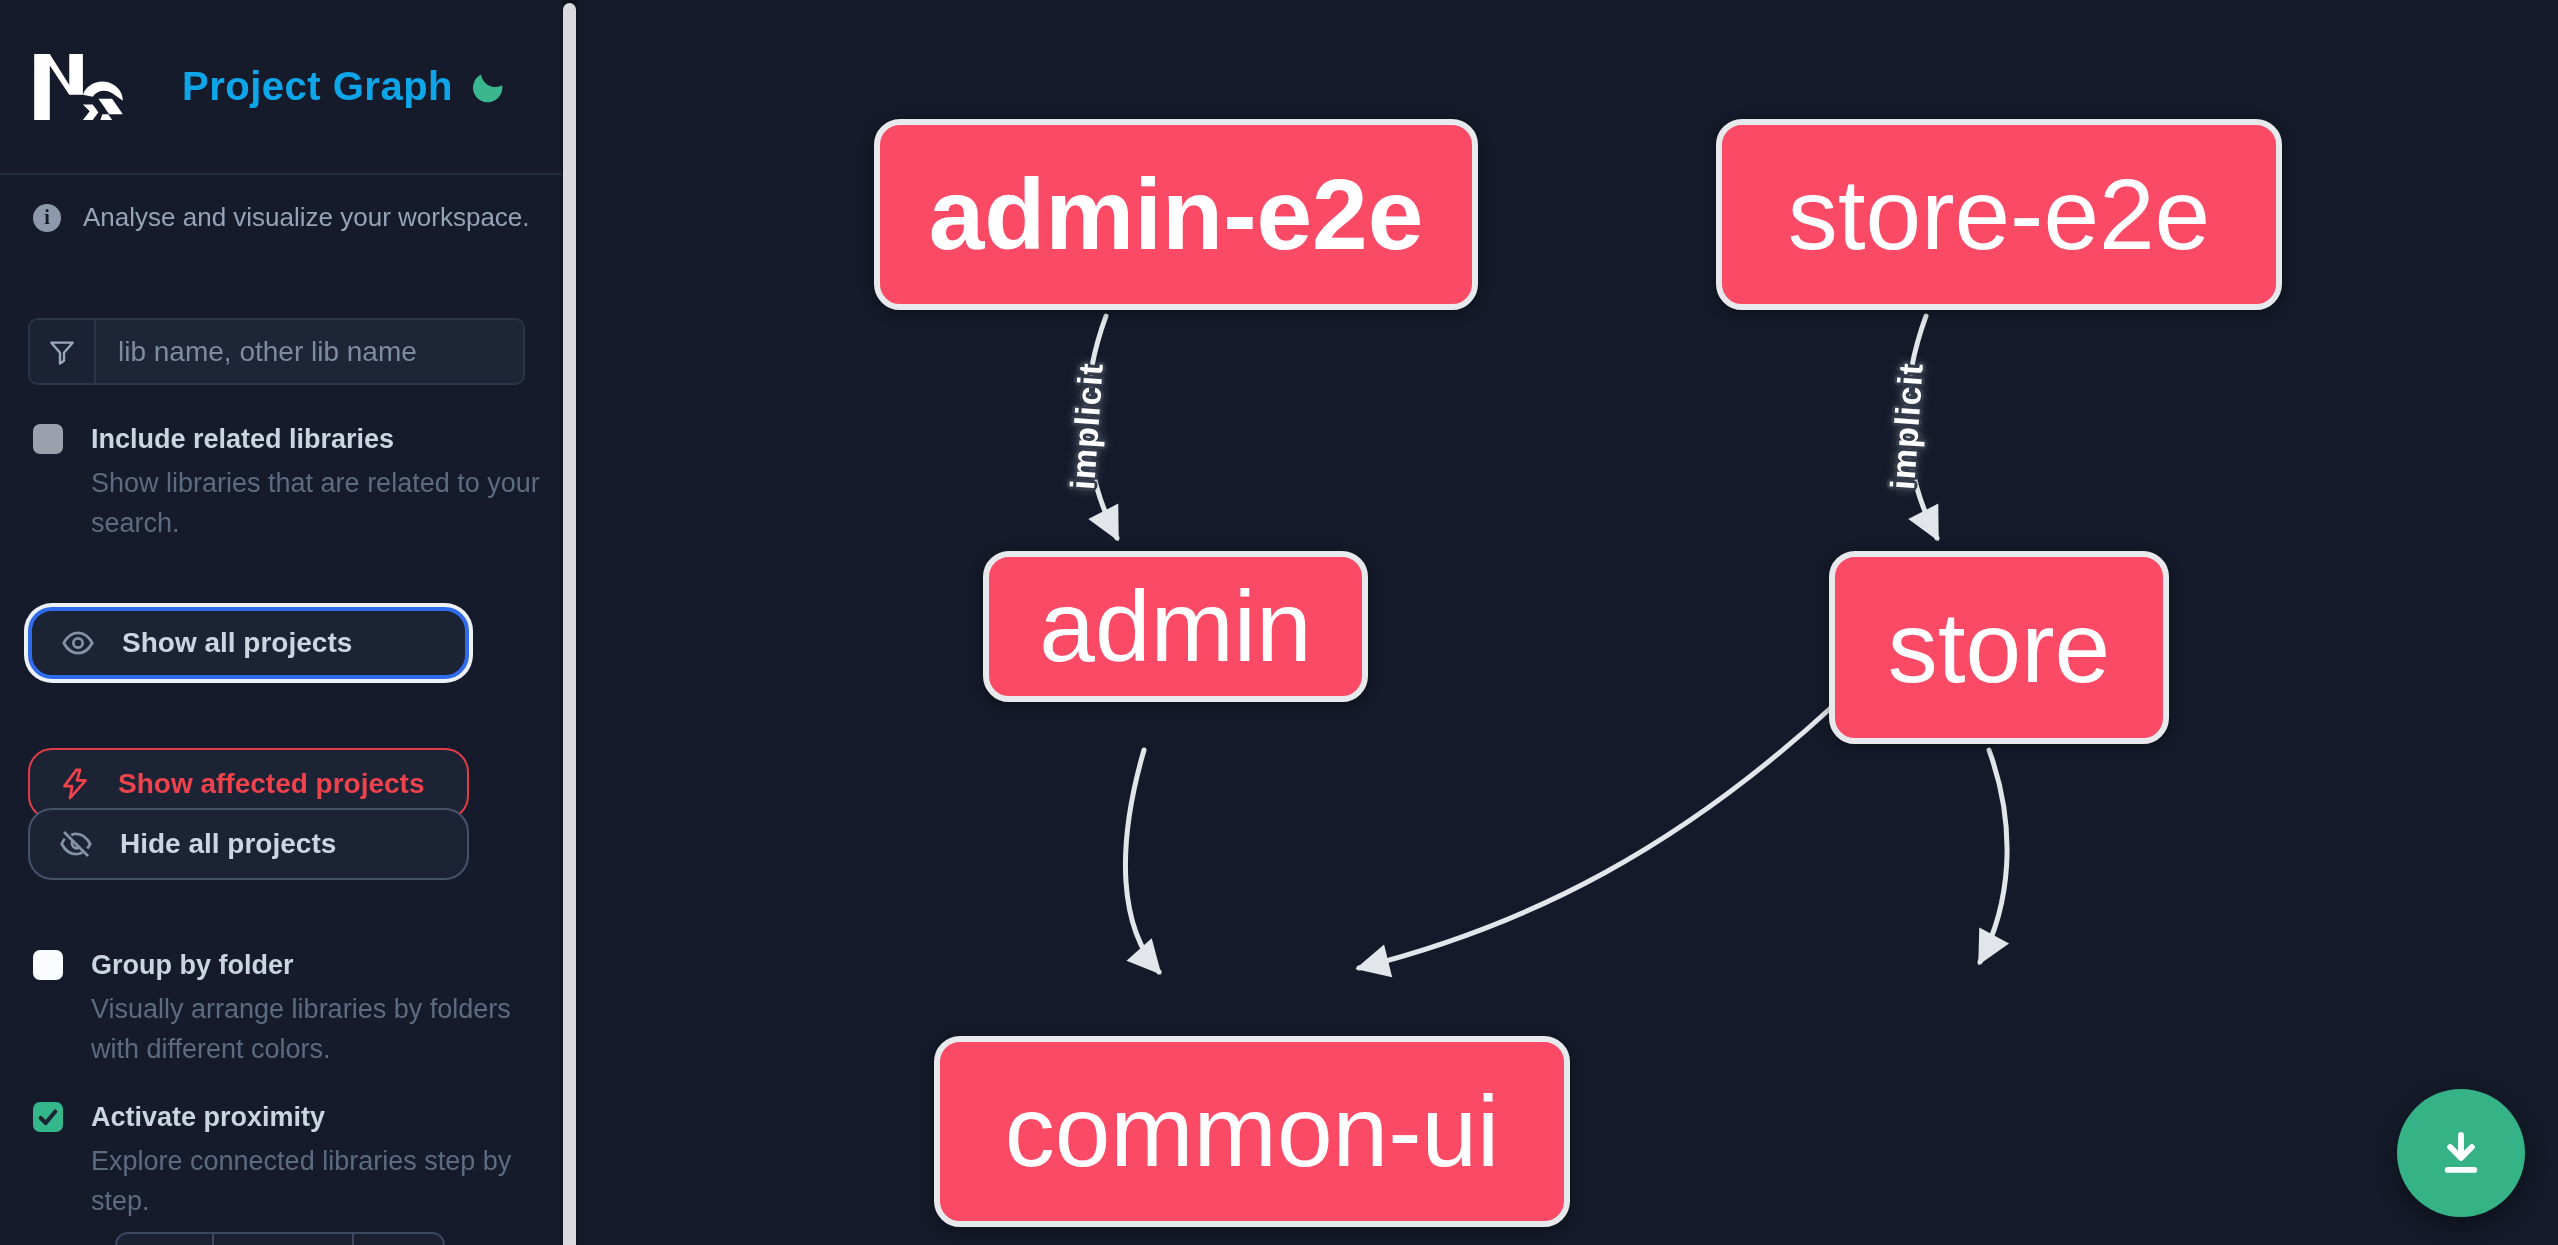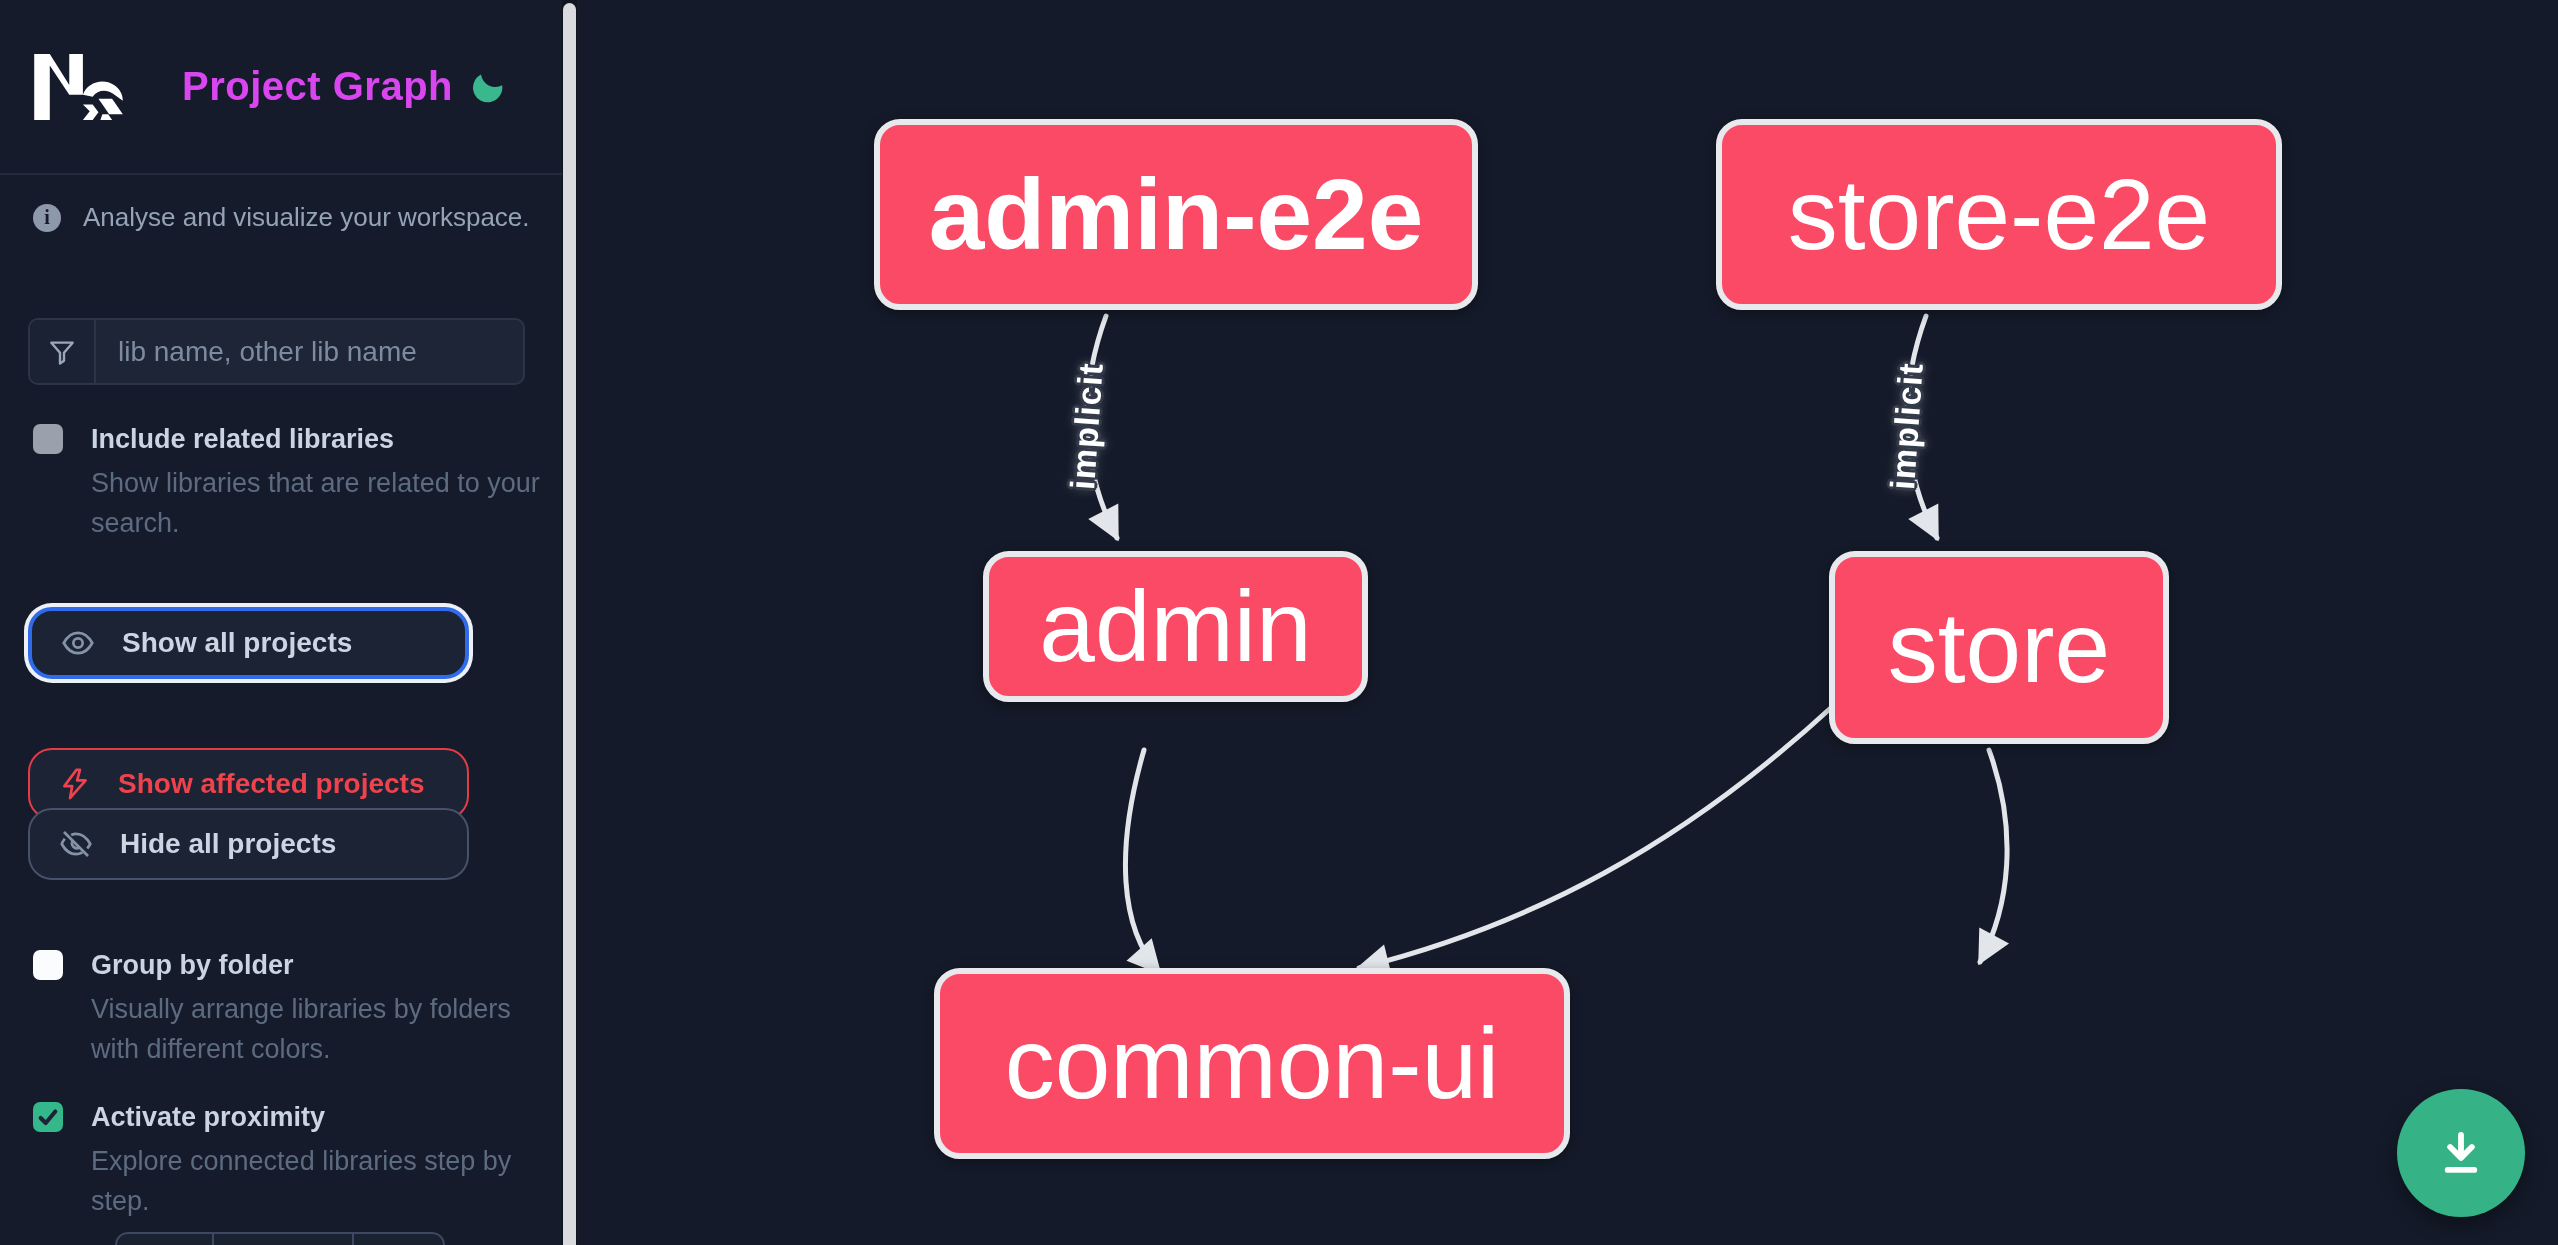--- a/index.html
+++ b/index.html
@@ -7,21 +7,21 @@
     position:relative;width:2558px;height:1245px;overflow:hidden;
     background:#141a29;font-family:"Liberation Sans",sans-serif;
     -webkit-font-smoothing:antialiased;
   }
   
   .sidebar{position:absolute;left:0;top:0;width:562px;height:1245px;background:#151b2b;}
   .sb-header{position:absolute;left:0;top:0;width:562px;height:175px;
     border-bottom:2px solid #232c3f;box-sizing:border-box;
     display:flex;align-items:center;}
   .logo{margin-left:30px;width:98px;height:74px;flex:none;}
-  .app-title{margin-left:54px;font-size:40px;font-weight:700;color:#d946ef;letter-spacing:.5px;}
+  .app-title{margin-left:54px;font-size:40px;font-weight:700;color:#0ea5e9;letter-spacing:.5px;}
   .theme-toggle{margin-left:auto;margin-right:54px;width:40px;height:40px;flex:none;cursor:pointer;}
   .tagline-row{position:absolute;left:33px;top:202px;display:flex;align-items:center;gap:22px;}
   .info-circle{width:28px;height:28px;border-radius:50%;background:#8d99ab;color:#151b2b;
     display:flex;align-items:center;justify-content:center;
     font-size:20px;font-weight:700;font-family:"Liberation Serif",serif;flex:none;}
   .tagline{font-size:26px;color:#95a3b7;}
   .searchbar{position:absolute;left:28px;top:318px;width:497px;height:67px;box-sizing:border-box;
     background:#1d2536;border:2px solid #2c3548;border-radius:10px;display:flex;overflow:hidden;}
   .search-icon-cell{width:64px;flex:none;display:flex;align-items:center;justify-content:center;
     background:#1a2233;border-right:2px solid #2c3548;}
@@ -187,21 +187,21 @@
       </g>
     </svg>
 
     <div class="edge-label" style="left:510px;top:426px;">implicit</div>
     <div class="edge-label" style="left:1330px;top:426px;">implicit</div>
 
     <div class="node node-pink" style="left:297px;top:119px;width:604px;height:191px;font-weight:bold;">admin-e2e</div>
     <div class="node node-pink" style="left:1139px;top:119px;width:566px;height:191px;">store-e2e</div>
     <div class="node node-pink" style="left:406px;top:551px;width:385px;height:151px;">admin</div>
     <div class="node node-pink" style="left:1252px;top:551px;width:340px;height:193px;">store</div>
-    <div class="node node-pink" style="left:357px;top:968px;width:636px;height:191px;">common-ui</div>
+    <div class="node node-pink" style="left:357px;top:1036px;width:636px;height:191px;">common-ui</div>
 
     <div class="fab">
       <svg width="58" height="58" viewBox="0 0 24 24" fill="none" stroke="#ffffff" stroke-width="2.4" stroke-linecap="round" stroke-linejoin="round">
         <line x1="12" y1="4.5" x2="12" y2="13.5"></line>
         <polyline points="7.5,9.5 12,14 16.5,9.5"></polyline>
         <line x1="6.5" y1="19" x2="17.5" y2="19"></line>
       </svg>
     </div>
   </div>
 

